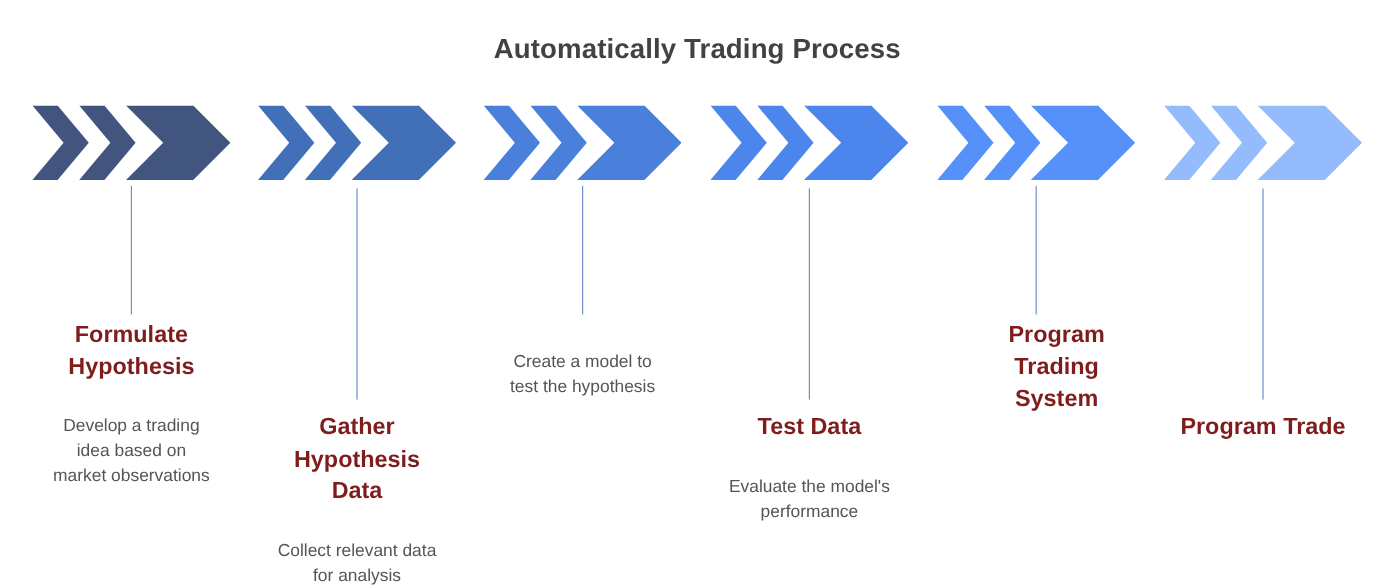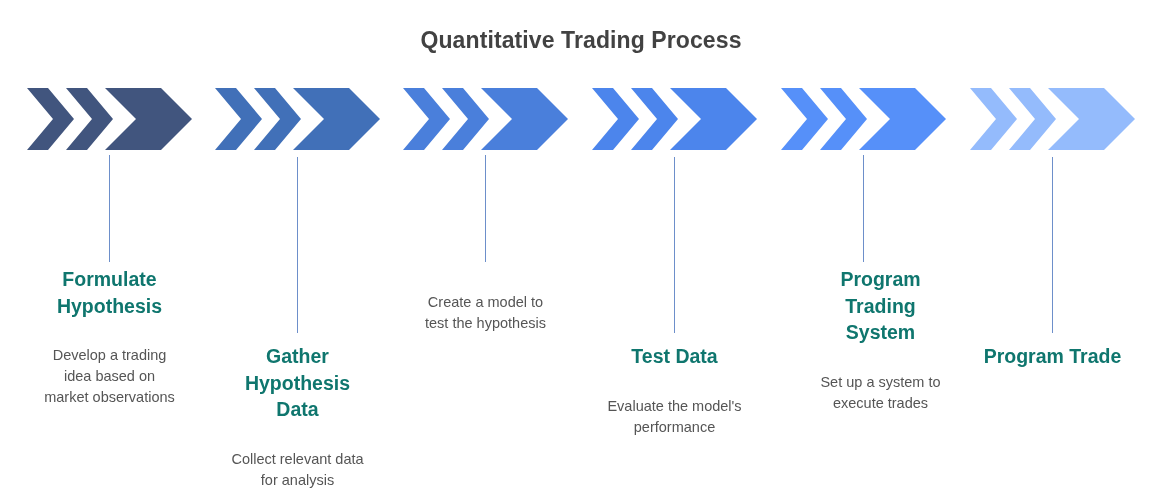--- a/index.html
+++ b/index.html
@@ -44,38 +44,38 @@
   }
 
   .label-block {
     position: absolute;
     text-align: center;
   }
 
   .step-title {
     font-size: 19.5px;
     font-weight: bold;
-    color: #0f766e;
+    color: #7f1d1d;
     line-height: 26.5px;
     white-space: pre-line;
   }
 
   .step-desc {
     margin-top: 26px;
     font-size: 14.5px;
     font-weight: normal;
     color: #555555;
     line-height: 21px;
     white-space: pre-line;
   }
 </style>
 </head>
 <body>
 
-<div id="chart-title">Quantitative Trading Process</div>
+<div id="chart-title">Automatically Trading Process</div>
 
 <div id="stages">
     <div class="arrow-group" style="left: 27px; width: 165px;">
       <svg width="165" height="62" viewBox="0 0 165 62">
         <path d="M0,0 L21,0 L47,31 L21,62 L0,62 L26,31 Z" fill="#41557e"></path>
         <path d="M39,0 L60,0 L86,31 L60,62 L39,62 L65,31 Z" fill="#41557e"></path>
         <path d="M78,0 L134,0 L165,31 L134,62 L78,62 L109,31 Z" fill="#41557e"></path>
       </svg>
     </div>
     <div class="connector" style="left: 108.7px; top: 155px; height: 107px;"></div>
@@ -131,22 +131,20 @@
         <path d="M0,0 L21,0 L47,31 L21,62 L0,62 L26,31 Z" fill="#5690f9"></path>
         <path d="M39,0 L60,0 L86,31 L60,62 L39,62 L65,31 Z" fill="#5690f9"></path>
         <path d="M78,0 L134,0 L165,31 L134,62 L78,62 L109,31 Z" fill="#5690f9"></path>
       </svg>
     </div>
     <div class="connector" style="left: 862.7px; top: 155px; height: 107px;"></div>
     <div class="label-block" style="left: 773px; top: 266px; width: 215px;">
       <div class="step-title">Program
 Trading
 System</div>
-      <div class="step-desc">Set up a system to
-execute trades</div>
     </div>
     <div class="arrow-group" style="left: 970px; width: 165px;">
       <svg width="165" height="62" viewBox="0 0 165 62">
         <path d="M0,0 L21,0 L47,31 L21,62 L0,62 L26,31 Z" fill="#94bbfc"></path>
         <path d="M39,0 L60,0 L86,31 L60,62 L39,62 L65,31 Z" fill="#94bbfc"></path>
         <path d="M78,0 L134,0 L165,31 L134,62 L78,62 L109,31 Z" fill="#94bbfc"></path>
       </svg>
     </div>
     <div class="connector" style="left: 1051.7px; top: 157px; height: 176px;"></div>
     <div class="label-block" style="left: 945px; top: 343px; width: 215px;">

